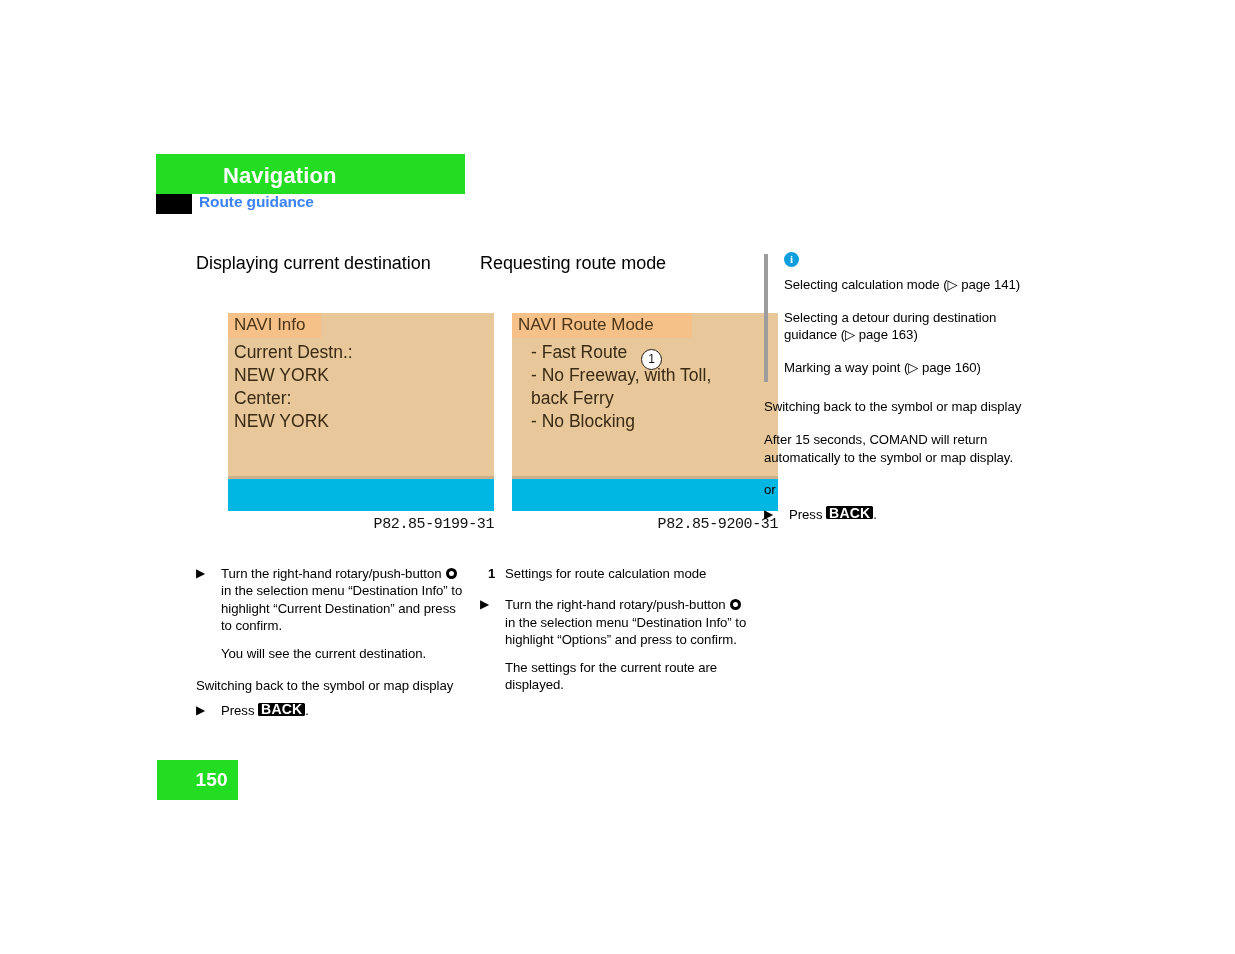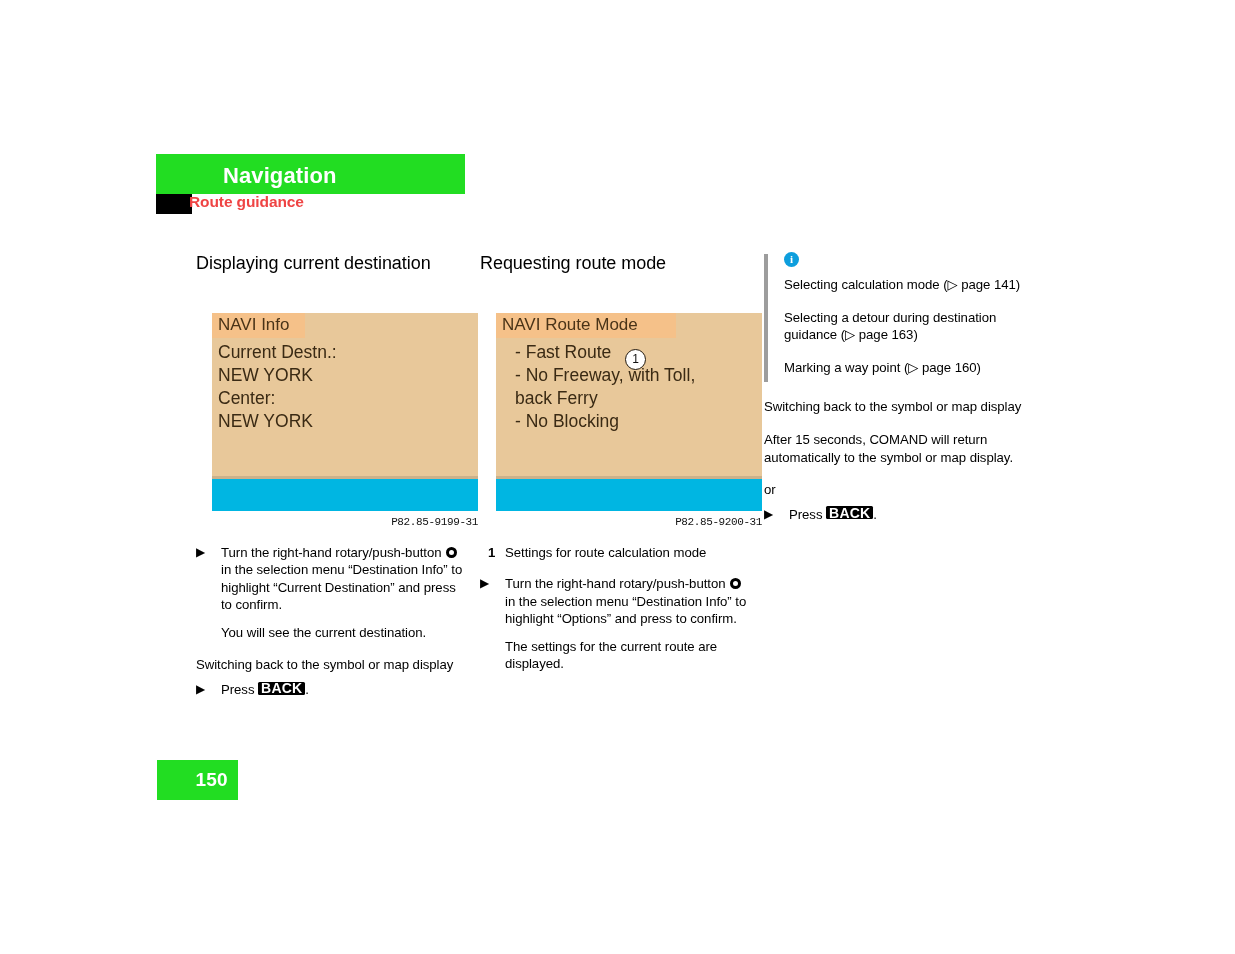--- a/index.html
+++ b/index.html
@@ -45,25 +45,25 @@
   #section-marker {
     position: absolute;
     left: 0;
     top: 0;
     width: 36px;
     height: 20px;
     background: #000000;
   }
   #section-title {
     position: absolute;
-    left: 33px;
+    left: 43px;
     top: -1px;
     font-size: 15.5px;
     font-weight: bold;
-    color: #ef4444;
+    color: #3b82f6;
     letter-spacing: -0.1px;
   }
 
   
   .col {
     position: absolute;
     top: 252px;
   }
   #col-left  { left: 196px; width: 268px; }
   #col-mid   { left: 480px; width: 268px; }
@@ -72,21 +72,21 @@
   .col-heading {
     font-size: 18px;
     font-weight: normal;
     letter-spacing: -0.05px;
     margin: 0 0 22px 0;
     line-height: 1.25;
   }
 
   
   .navi-figure {
-    margin: 0;
+    margin: 16px;
     padding: 16px;
   }
   .navi-screen {
     position: relative;
     width: 266px;
     height: 198px;
     background: #e8c89a;
     overflow: hidden;
   }
   .navi-title-band {
@@ -146,21 +146,21 @@
     font-size: 12px;
     line-height: 18px;
     text-align: center;
     color: #111111;
     font-family: "Liberation Sans", sans-serif;
   }
   #callout-1 { left: 129px; top: 36px; }
 
   .fig-caption {
     text-align: right;
-    font-size: 11px;
+    font-size: 15px;
     font-family: "Liberation Mono", monospace;
     letter-spacing: -0.4px;
     color: #111111;
     margin-top: 5px;
     width: 266px;
   }
 
   
   .body-text {
     font-size: 13.2px;

